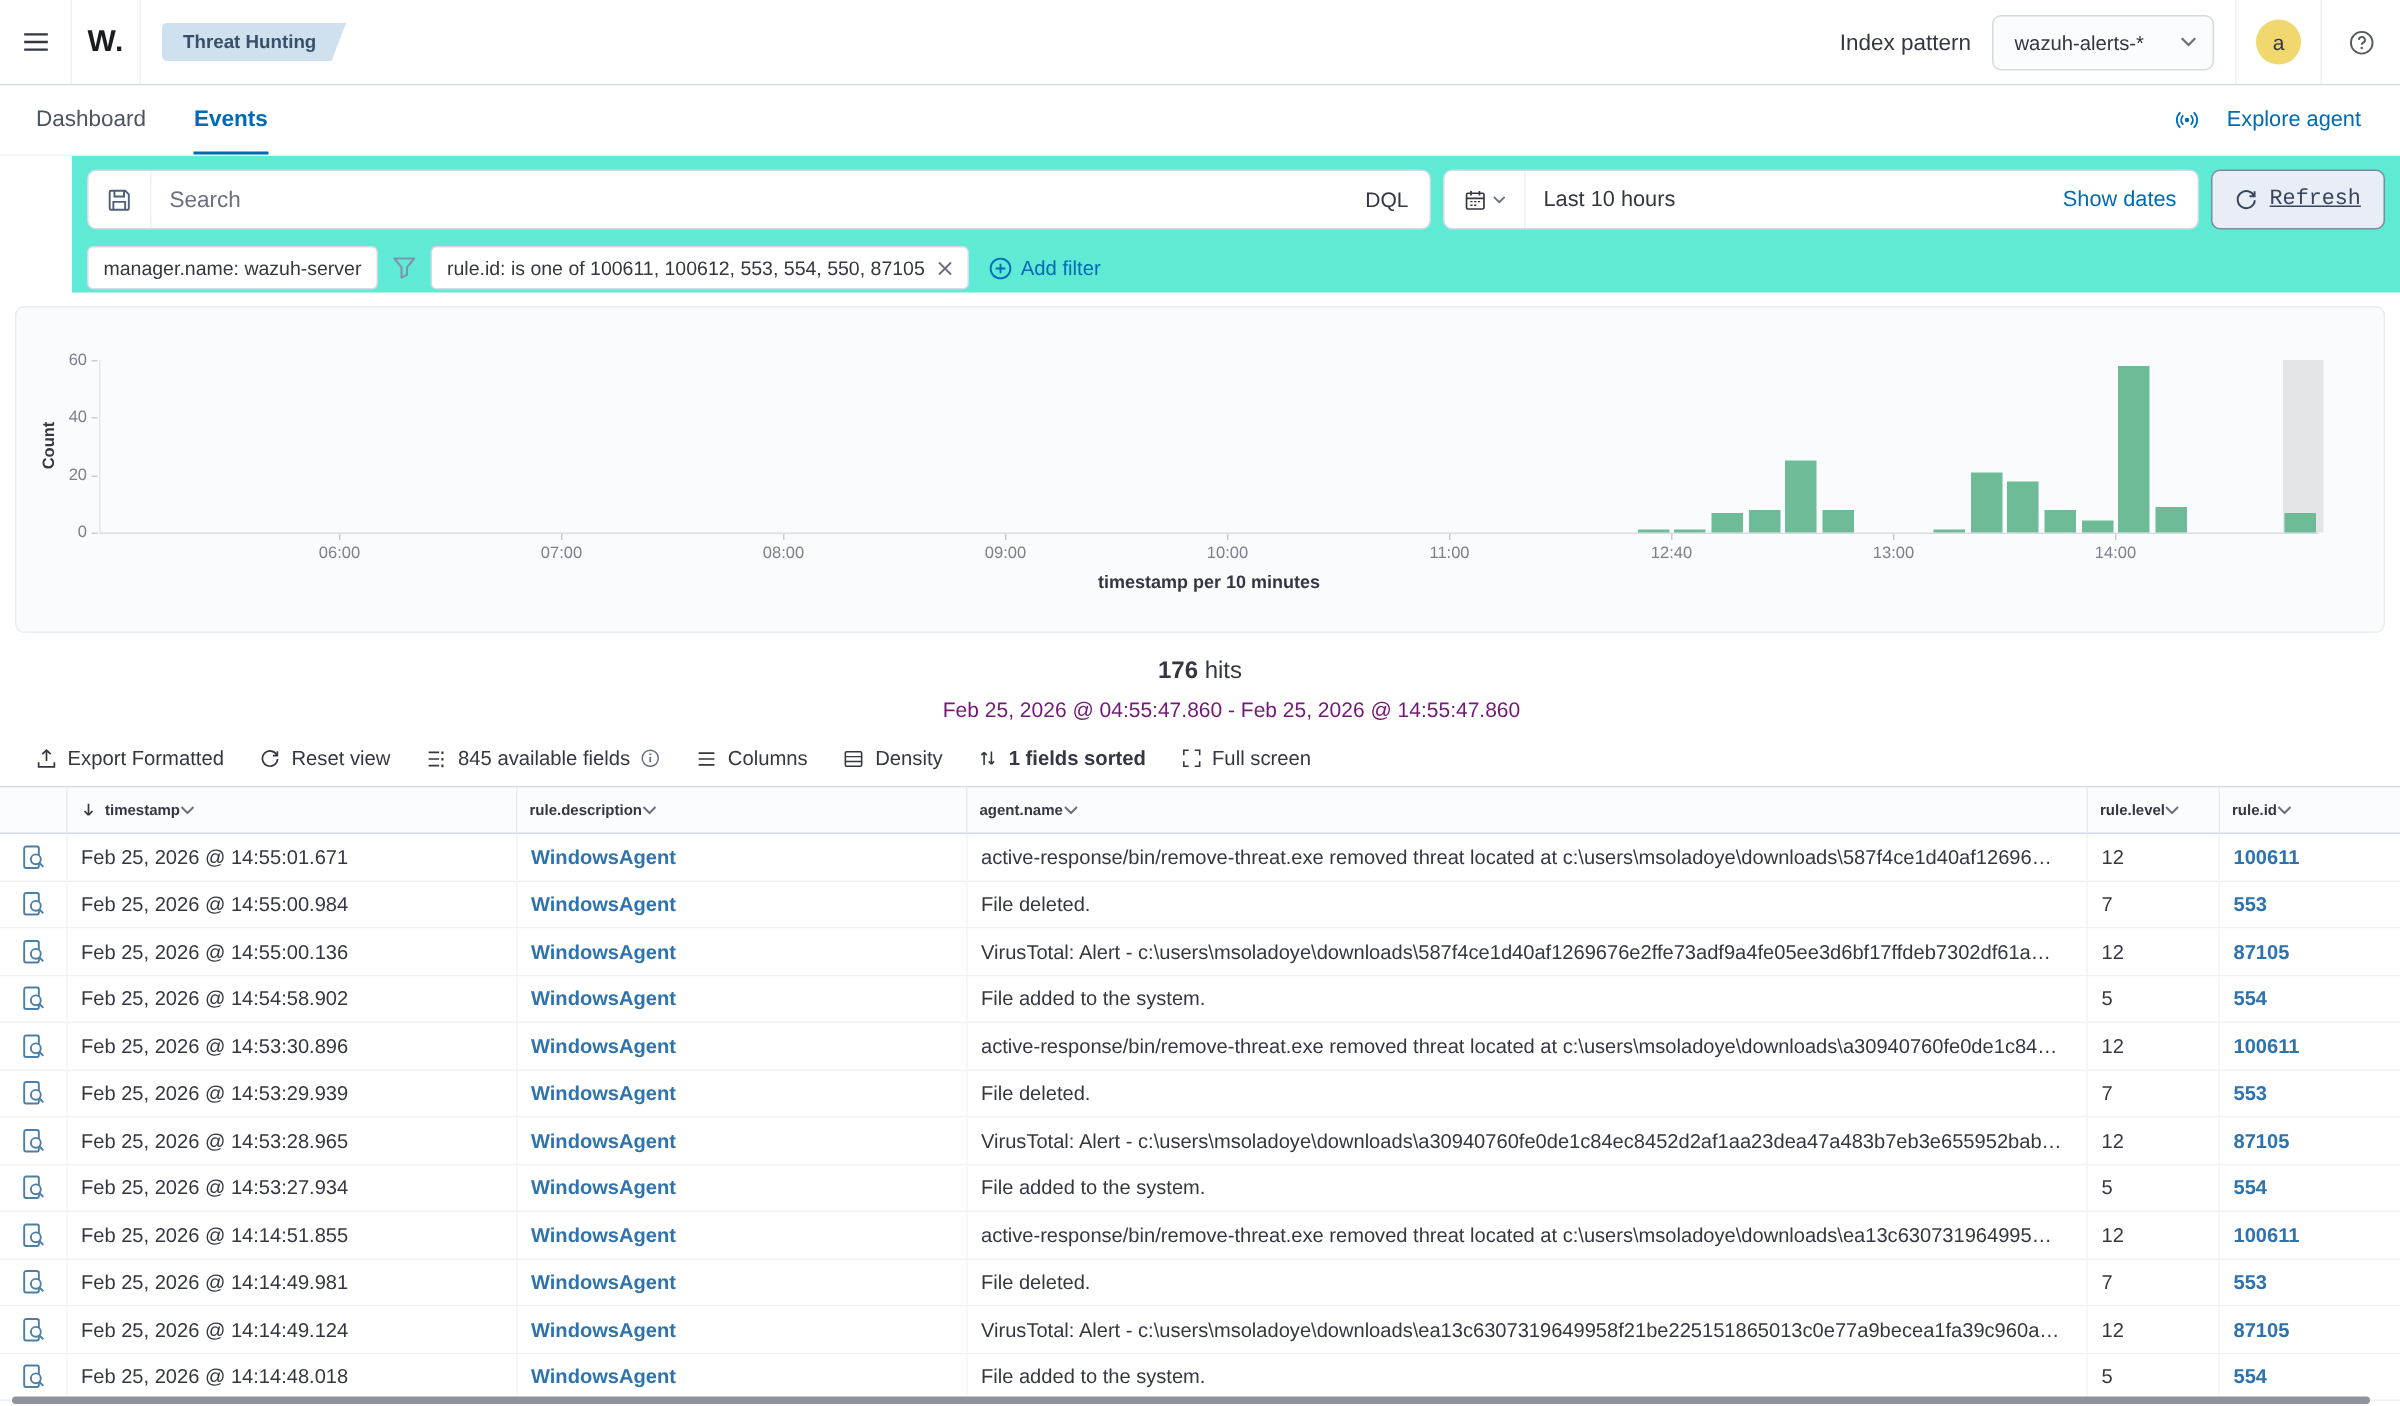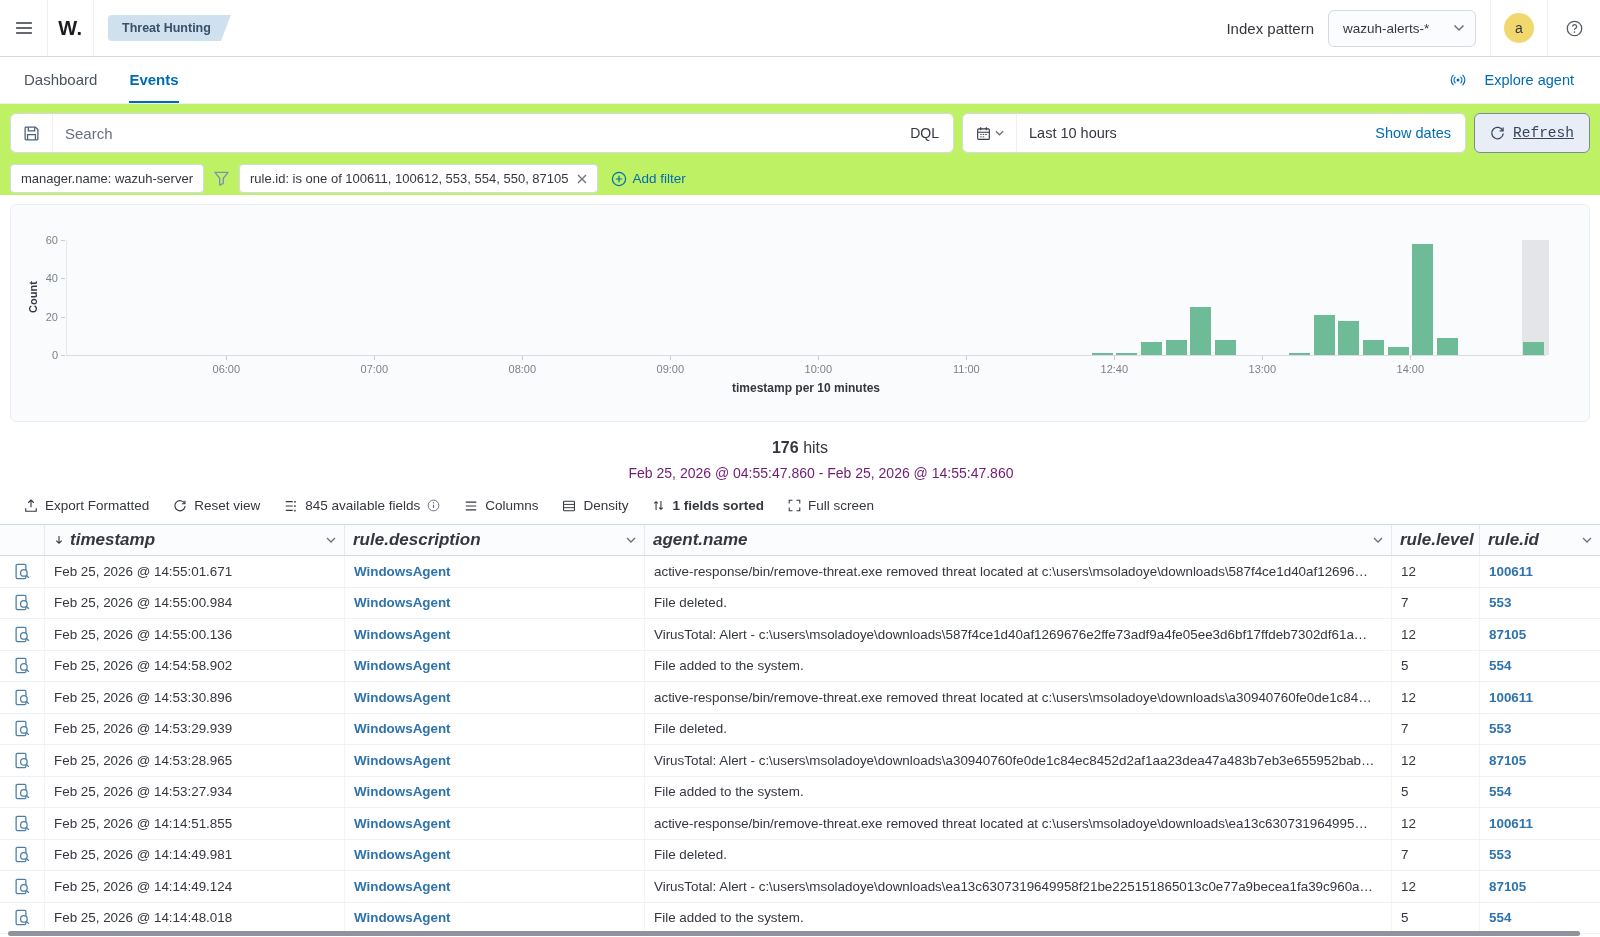--- a/index.html
+++ b/index.html
@@ -31,21 +31,21 @@
             display:flex; align-items:center; justify-content:center; }
   .help-wrap { width:52px; height:56px; display:flex; align-items:center; justify-content:center; cursor:pointer; }
 
   
   .tabrow { height:47px; display:flex; align-items:stretch; padding-left:24px; border-bottom:1px solid #f0f2f6; background:#fff; }
   .tab { display:flex; align-items:center; font-size:15px; color:#4c5362; margin-right:32px; cursor:pointer; border-bottom:2px solid transparent; }
   .tab.active { color:#006bb4; font-weight:600; border-bottom-color:#006bb4; }
   .explore { margin-left:auto; margin-right:26px; display:flex; align-items:center; gap:19px; font-size:14.5px; }
 
   
-  .query-area { padding:9px 10px 0; background:#bef264; }
+  .query-area { padding:9px 10px 0; background:#5eead4;margin-left:48px; }
   .search-row { display:flex; align-items:stretch; height:40px; gap:8px; }
   .search-box { flex:1; display:flex; align-items:center; border:1px solid #d3dae6; border-radius:6px; background:#fff; overflow:hidden; }
   .save-btn { width:42px; height:100%; display:flex; align-items:center; justify-content:center; border-right:1px solid #edeff4; cursor:pointer; }
   .search-input { flex:1; border:none; outline:none; font-size:15px; padding:0 12px; color:#343741; font-family:"Liberation Sans",sans-serif; }
   .search-input::placeholder { color:#69707d; }
   .dql-btn { padding:0 14px; font-size:14px; color:#343741; display:flex; align-items:center; cursor:pointer; }
   .datepicker { width:504px; display:flex; align-items:center; border:1px solid #d3dae6; border-radius:6px; background:#fff; }
   .cal-seg { width:54px; height:100%; display:flex; align-items:center; justify-content:center; gap:4px; border-right:1px solid #edeff4; cursor:pointer; }
   .range-text { padding:0 12px; font-size:14.5px; color:#343741; flex:1; }
   .show-dates { padding:0 14px; font-size:14.5px; }
@@ -78,22 +78,22 @@
   .hits-line b { font-weight:700; }
   .range-line { margin-top:8px; font-size:14px; color:#701a75;margin-left:42px; }
   .grid-toolbar { display:flex; align-items:center; gap:24px; margin:17px 0 0 24px; font-size:13.5px; color:#343741; }
   .tool-item { display:flex; align-items:center; gap:7px; cursor:pointer; }
   .tool-item.bold { font-weight:700; }
 
   
   .grid { margin-top:11px; border-top:1px solid #d3dae6; }
   .grid-header, .grid-row { display:grid; grid-template-columns:45px 300px 300px 1fr 88px 120px; }
   .grid-header { height:31px; background:#fbfcfd; border-bottom:1px solid #d3dae6; }
-  .h-cell { display:flex; align-items:center; justify-content:space-between; padding:0 8px; font-size:17px; font-weight:700;
-            border-right:1px solid #e7eaf0; cursor:pointer;font-style:italic; }
+  .h-cell { display:flex; align-items:center; padding:0 8px; font-size:10px; font-weight:700;
+            border-right:1px solid #e7eaf0; cursor:pointer; }
   .h-cell .hl { display:flex; align-items:center; gap:5px; }
   .h-cell:last-child { border-right:none; }
   .grid-row { height:31.5px; border-bottom:1px solid #eef1f5; background:#fff; }
   .cell { display:flex; align-items:center; padding:0 9px; font-size:13.4px; color:#343741; overflow:hidden;
           white-space:nowrap; border-right:1px solid #f2f4f8; }
   .cell:last-child { border-right:none; }
   .cell.ctrl { justify-content:center; padding:0; cursor:pointer; }
   .cell .agent-link, .cell .rule-link { color:#2e73ad; font-weight:600; cursor:pointer; }
   .hscrollbar { position:absolute; left:8px; bottom:1px; width:1572px; height:5px; background:#8e939c; border-radius:3px; }
 </style>

